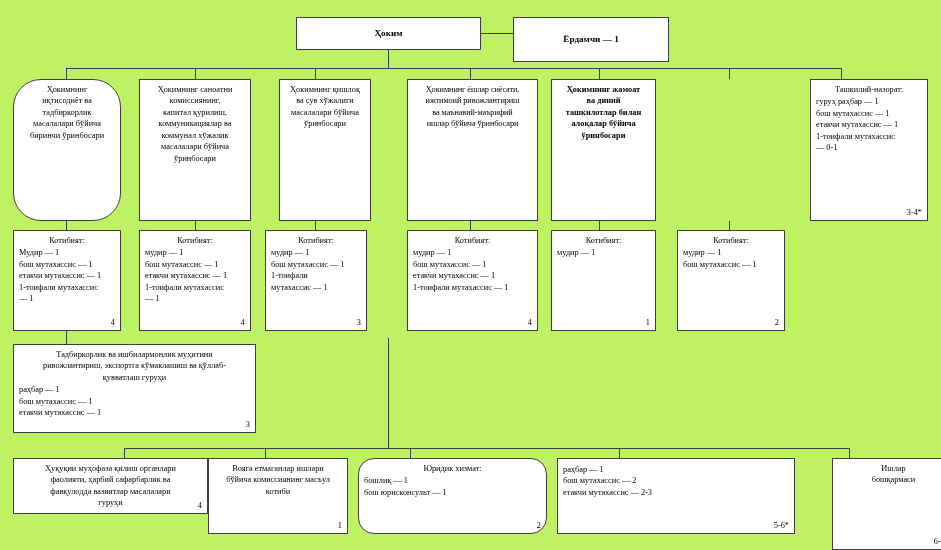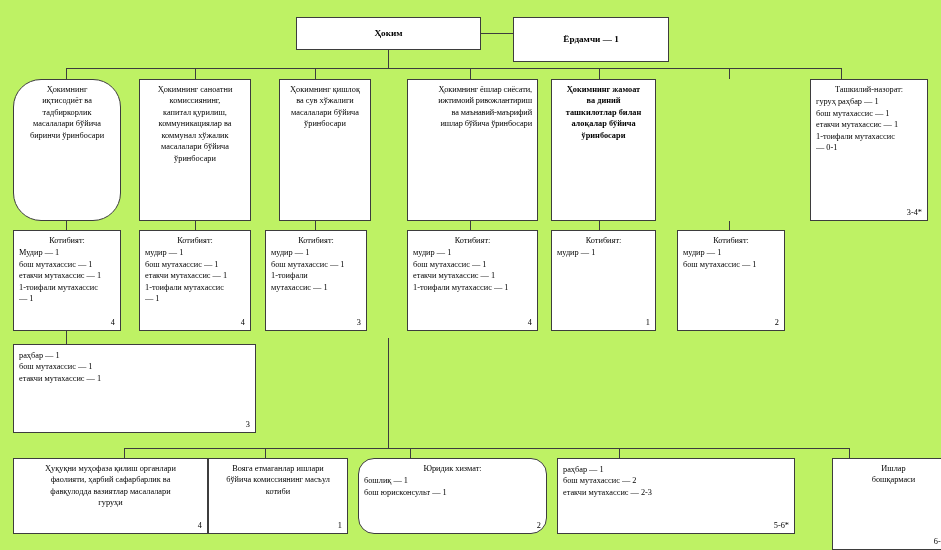--- a/index.html
+++ b/index.html
@@ -26,21 +26,20 @@
     line-height: 1.38;
     padding: 4px 5px 2px 5px;
   }
   .box .title {
     display: block;
     text-align: center;
     white-space: pre-line;
   }
   .box .title.tight {
     letter-spacing: -0.1px;
-    text-align: right;
   }
   .box .lines {
     display: block;
     text-align: left;
     white-space: pre-line;
     margin-top: 1px;
   }
   .box .count {
     position: absolute;
     right: 5px;
@@ -212,27 +211,30 @@
   </div>
 
   <div class="box vtop" style="left:677px; top:230px; width:108px; height:101px;">
     <span class="title">Котибият:</span>
     <span class="lines">мудир — 1
 бош мутахассис — 1</span>
     <span class="count">2</span>
   </div>
 
   <div class="box vtop" style="left:13px; top:344px; width:243px; height:89px;">
+    <span class="title">Тадбиркорлик ва ишбилармонлик муҳитини
+ривожлантириш, экспортга кўмаклашиш ва қўллаб-
+қувватлаш гуруҳи</span>
     <span class="lines">раҳбар — 1
 бош мутахассис — 1
 етакчи мутахассис — 1</span>
     <span class="count">3</span>
   </div>
 
-  <div class="box vtop" style="left:13px; top:458px; width:195px; height:76px;">
+  <div class="box vtop" style="left:13px; top:458px; width:195px; height:56px;">
     <span class="title">Ҳуқуқни муҳофаза қилиш органлари
 фаолияти, ҳарбий сафарбарлик ва
 фавқулодда вазиятлар масалалари
 гуруҳи</span>
     <span class="count">4</span>
   </div>
 
   <div class="box vtop" style="left:208px; top:458px; width:140px; height:76px;">
     <span class="title">Вояга етмаганлар ишлари
 бўйича комиссиянинг масъул

